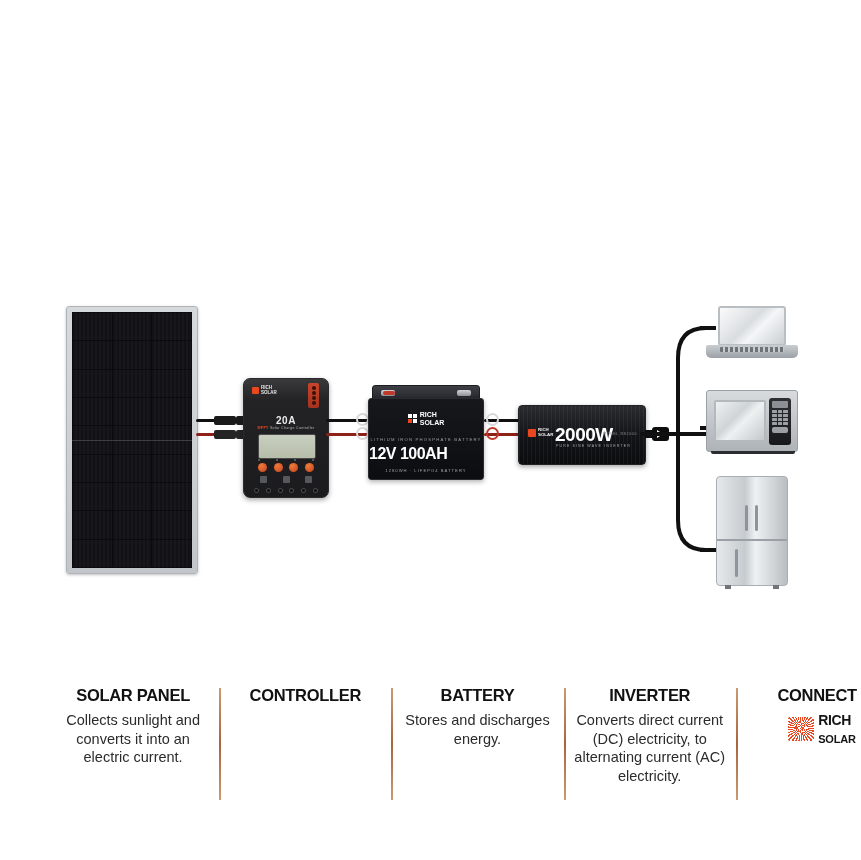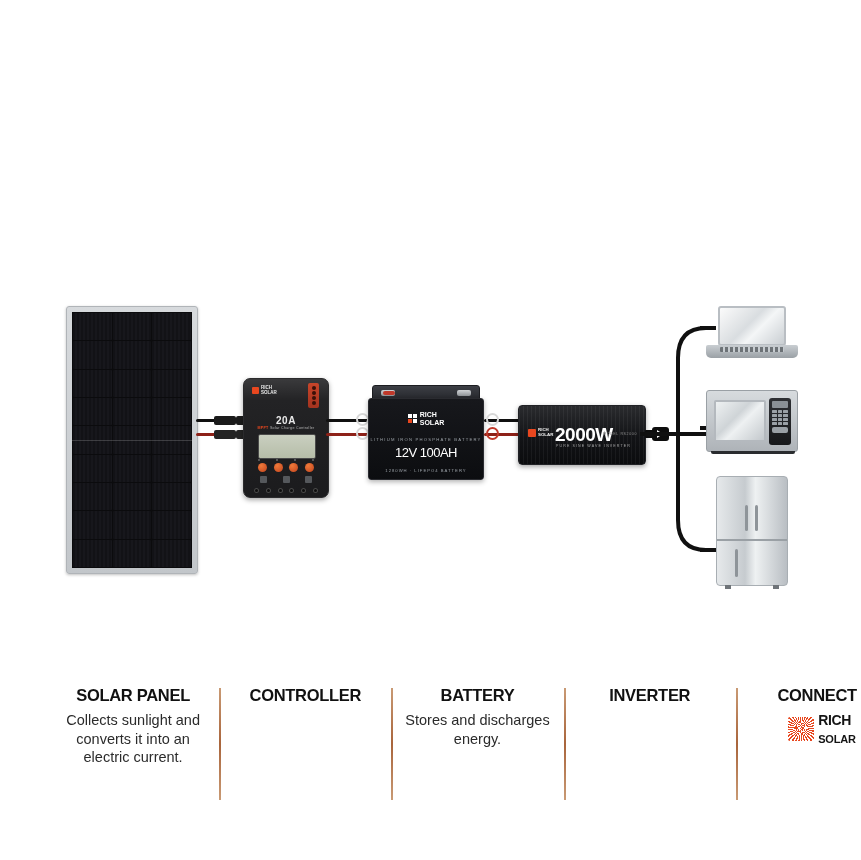--- a/index.html
+++ b/index.html
@@ -114,21 +114,21 @@
     background:linear-gradient(180deg,#17181c,#0c0d10);
     border:1px solid #2a2b30;border-radius:3px;box-sizing:border-box;
     box-shadow:0 2px 5px rgba(0,0,0,.3);
   }
   .bat-logo{position:absolute;left:0;right:0;top:12px;display:flex;justify-content:center;align-items:center;gap:3px;}
   .bat-logo .grid{display:grid;grid-template-columns:repeat(2,4px);grid-template-rows:repeat(2,4px);gap:1px;}
   .bat-logo .grid i{background:#ffffff;display:block;}
   .bat-logo .grid i.o{background:#E8471F;}
   .bat-logo .tx{font-size:7px;font-weight:bold;color:#ffffff;line-height:7.5px;}
   .bat-l1{position:absolute;left:0;right:0;top:38px;text-align:center;font-size:4.2px;color:#9aa0a6;letter-spacing:1.2px;}
-  .bat-big{position:absolute;left:0;right:0;top:46px;text-align:center;font-size:13px;font-weight:normal;color:#ffffff;letter-spacing:-.5px;}
+  .bat-big{position:absolute;left:0;right:0;top:46px;text-align:left;font-size:16px;font-weight:bold;color:#ffffff;letter-spacing:-.5px;}
   .bat-l2{position:absolute;left:0;right:0;top:69px;text-align:center;font-size:4.2px;color:#9aa0a6;letter-spacing:1px;}
 
   
   .lug{position:absolute;width:46px;height:26px;}
   .lug .ring{position:absolute;width:9px;height:9px;border-radius:50%;border:2.5px solid #d8d8d8;background:transparent;}
 
   
   .inverter{
     position:absolute;left:518px;top:155px;width:126px;height:58px;
     background:linear-gradient(180deg,#2a2b2e,#121316 55%,#0b0c0e);
@@ -464,20 +464,21 @@
     </div>
     <div class="col">
       <div class="col-h">CONTROLLER</div>
     </div>
     <div class="col">
       <div class="col-h">BATTERY</div>
       <div class="col-b">Stores and discharges energy.</div>
     </div>
     <div class="col">
       <div class="col-h">INVERTER</div>
+      <div class="col-b">Converts direct current (DC) electricity, to alternating current (AC) electricity.</div>
     </div>
     <div class="col">
       <div class="col-h">CONNECT !</div>
       <div class="col-logo">
         <span class="burst"></span>
         <span class="tx">
           <span class="r">RICH</span><br>
           <span class="s">SOLAR</span>
         </span>
       </div>

